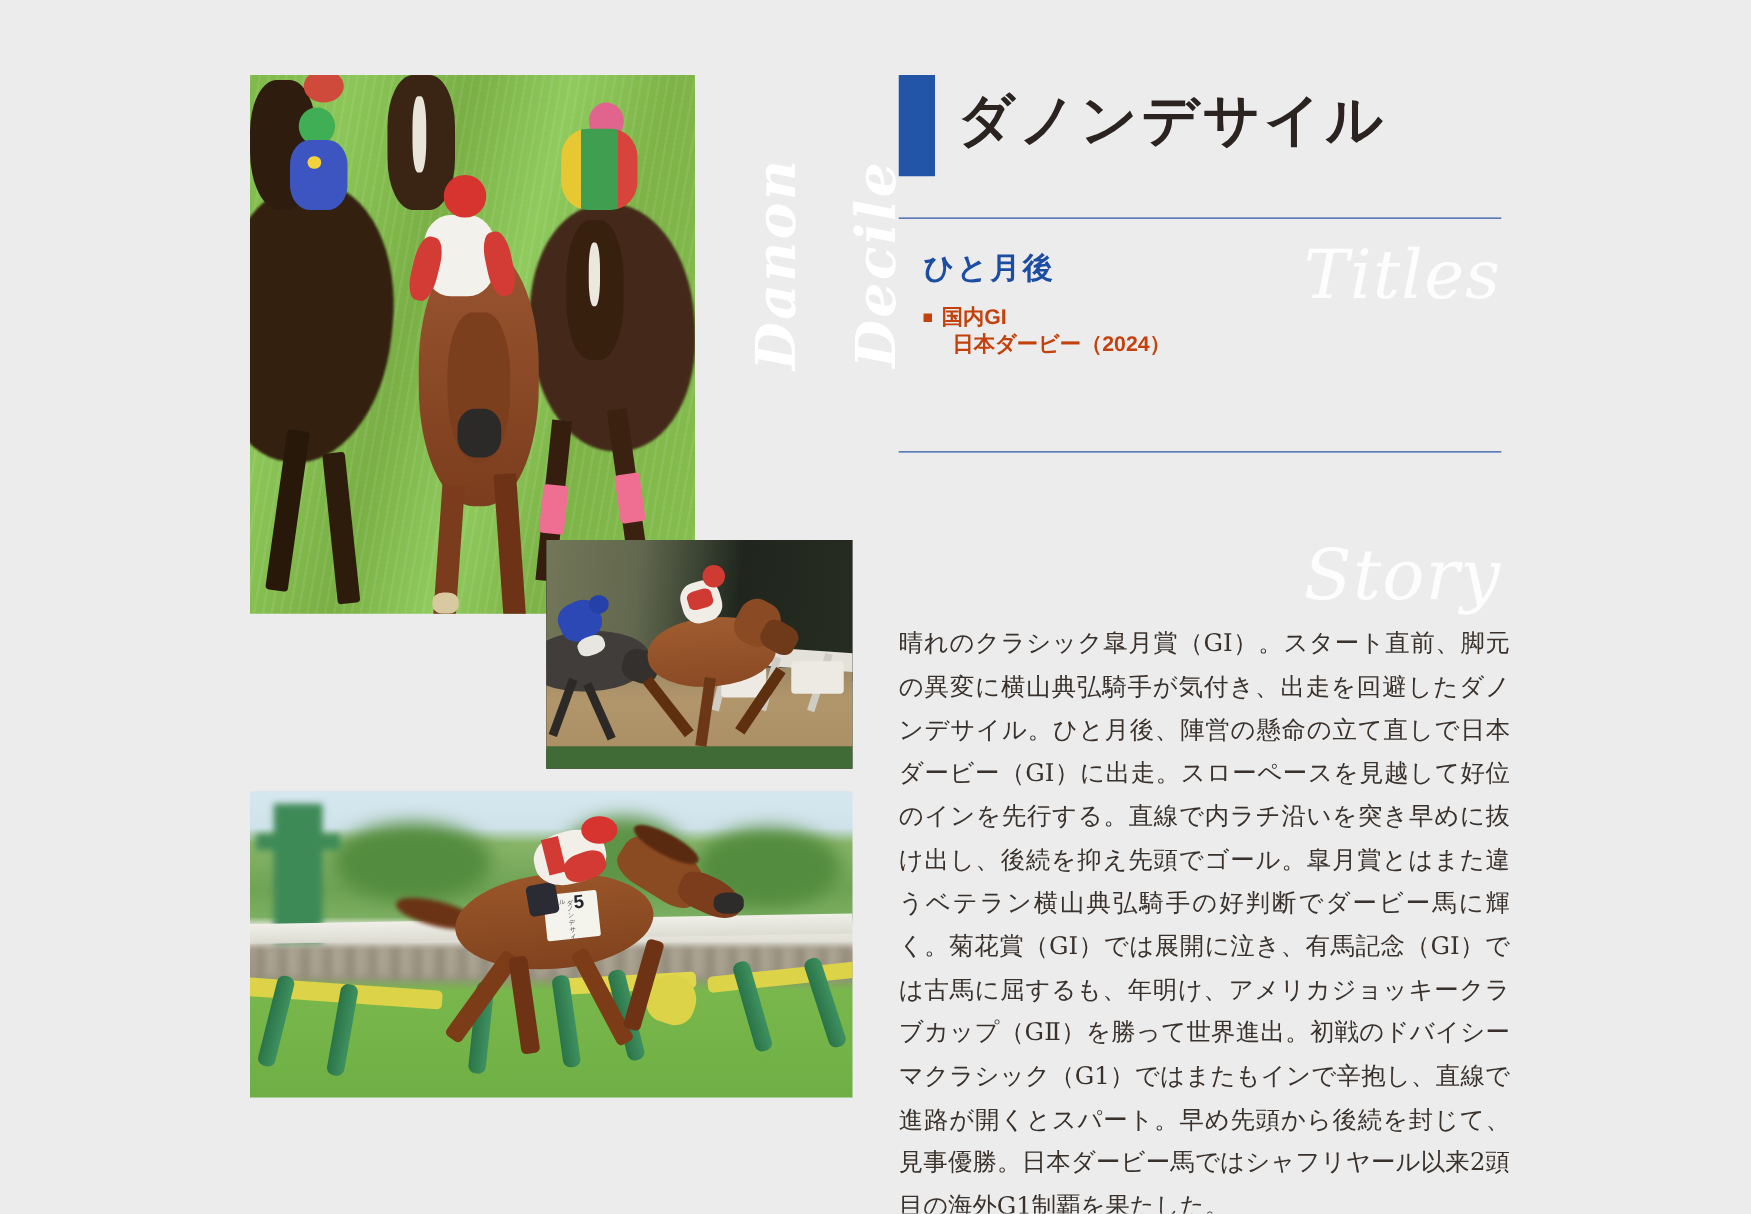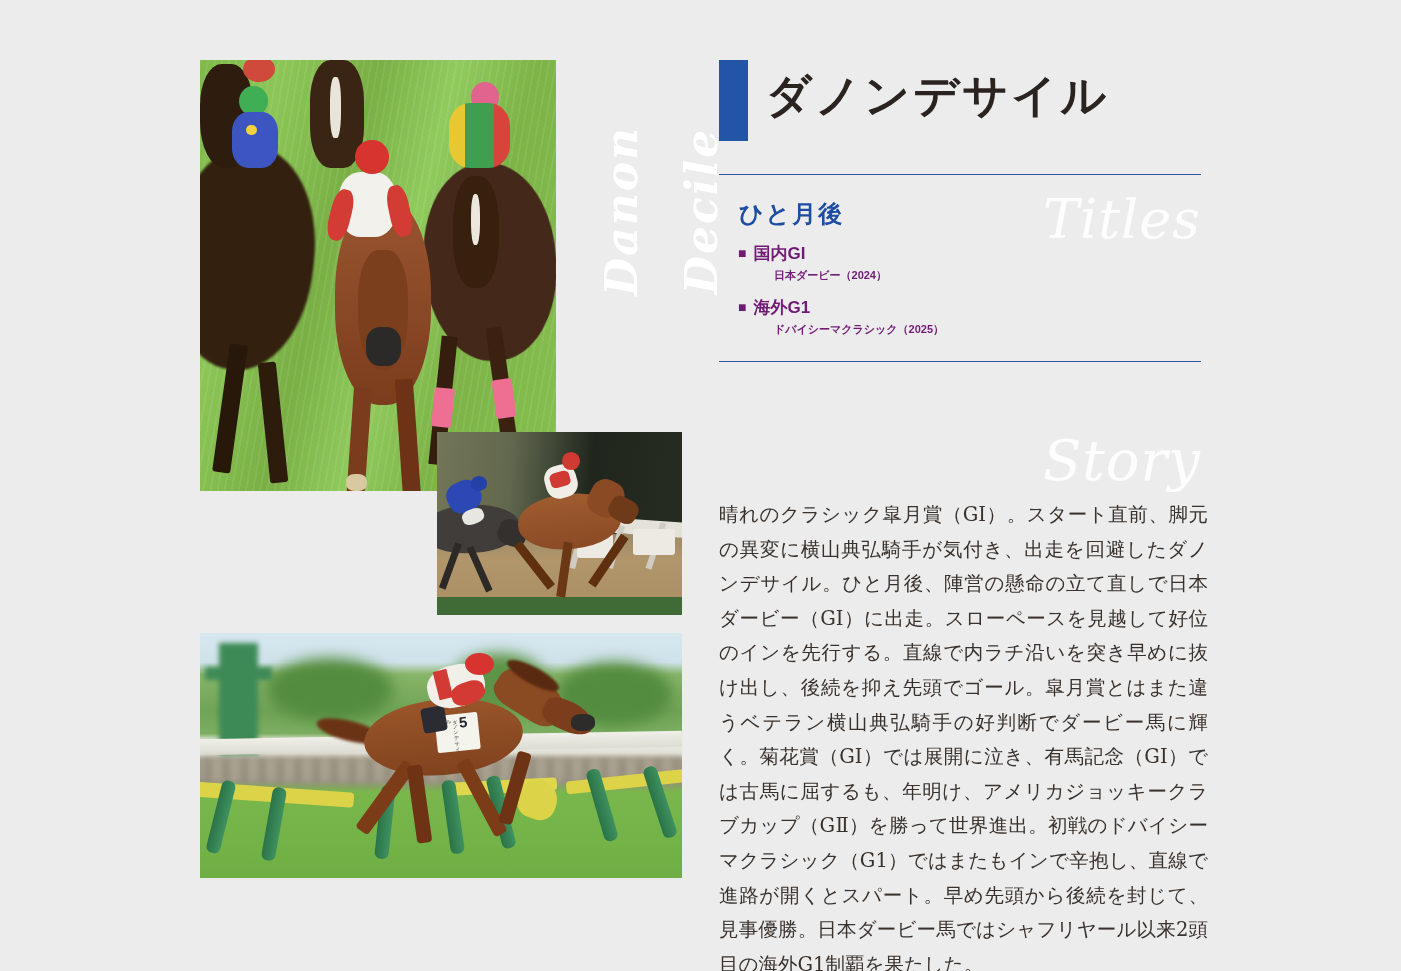--- a/index.html
+++ b/index.html
@@ -127,25 +127,25 @@
   .rule{position:absolute;left:719px;width:482px;height:0;border-top:1.5px solid #2b57a6;}
   .rule-top{top:174px;}
   .rule-bottom{top:361px;}
   .wm{position:absolute;width:320px;text-align:right;font-style:italic;
     font-family:"DejaVu Serif","Liberation Serif",serif;color:#ffffff;opacity:.93;letter-spacing:1px;}
   .wm-titles{left:881px;top:188px;font-size:54px;}
   .wm-story{left:881px;top:428px;font-size:56px;}
   .section-heading{position:absolute;left:739px;top:198px;margin:0;font-size:24px;font-weight:bold;
     color:#1c4da2;letter-spacing:2px;font-family:"DejaVu Serif","Liberation Serif",serif;}
   .win-list{position:absolute;left:738px;top:243px;margin:0;padding:0;list-style:none;
-    font-family:"Liberation Sans","DejaVu Sans",sans-serif;color:#701a75;}
+    font-family:"Liberation Sans","DejaVu Sans",sans-serif;color:#c2410c;}
   .win-item{margin-bottom:11px;}
   .win-category{font-size:17px;font-weight:bold;line-height:21px;}
   .win-category .bullet{font-size:14px;margin-right:7px;position:relative;top:-1px;}
-  .win-race{font-size:11px;font-weight:bold;line-height:21px;margin-left:36px;}
+  .win-race{font-size:17px;font-weight:bold;line-height:21px;margin-left:24px;}
   .story-body{position:absolute;left:719px;top:498px;width:489px;margin:0;
     font-size:19.5px;line-height:34.6px;color:#39312c;text-align:justify;
     font-family:"DejaVu Serif","Liberation Serif",serif;}
 </style>
 </head>
 <body>
 
 <div class="page">
 
   <figure class="photo photo1">
@@ -258,26 +258,20 @@
   <section>
     <div class="wm wm-titles">Titles</div>
     <h2 class="section-heading">ひと月後</h2>
     <ul class="win-list">
       <li class="win-item">
         <div class="win-category">
           <span class="bullet">■</span><span>国内GI</span>
         </div>
         <div class="win-race">日本ダービー（2024）</div>
       </li>
-      <li class="win-item">
-        <div class="win-category">
-          <span class="bullet">■</span><span>海外G1</span>
-        </div>
-        <div class="win-race">ドバイシーマクラシック（2025）</div>
-      </li>
     </ul>
   </section>
 
   <div class="rule rule-bottom"></div>
 
   <section>
     <div class="wm wm-story">Story</div>
     <p class="story-body">晴れのクラシック皐月賞（GI）。スタート直前、脚元の異変に横山典弘騎手が気付き、出走を回避したダノンデサイル。ひと月後、陣営の懸命の立て直しで日本ダービー（GI）に出走。スローペースを見越して好位のインを先行する。直線で内ラチ沿いを突き早めに抜け出し、後続を抑え先頭でゴール。皐月賞とはまた違うベテラン横山典弘騎手の好判断でダービー馬に輝く。菊花賞（GI）では展開に泣き、有馬記念（GI）では古馬に屈するも、年明け、アメリカジョッキークラブカップ（GⅡ）を勝って世界進出。初戦のドバイシーマクラシック（G1）ではまたもインで辛抱し、直線で進路が開くとスパート。早め先頭から後続を封じて、見事優勝。日本ダービー馬ではシャフリヤール以来2頭目の海外G1制覇を果たした。</p>
   </section>
 

